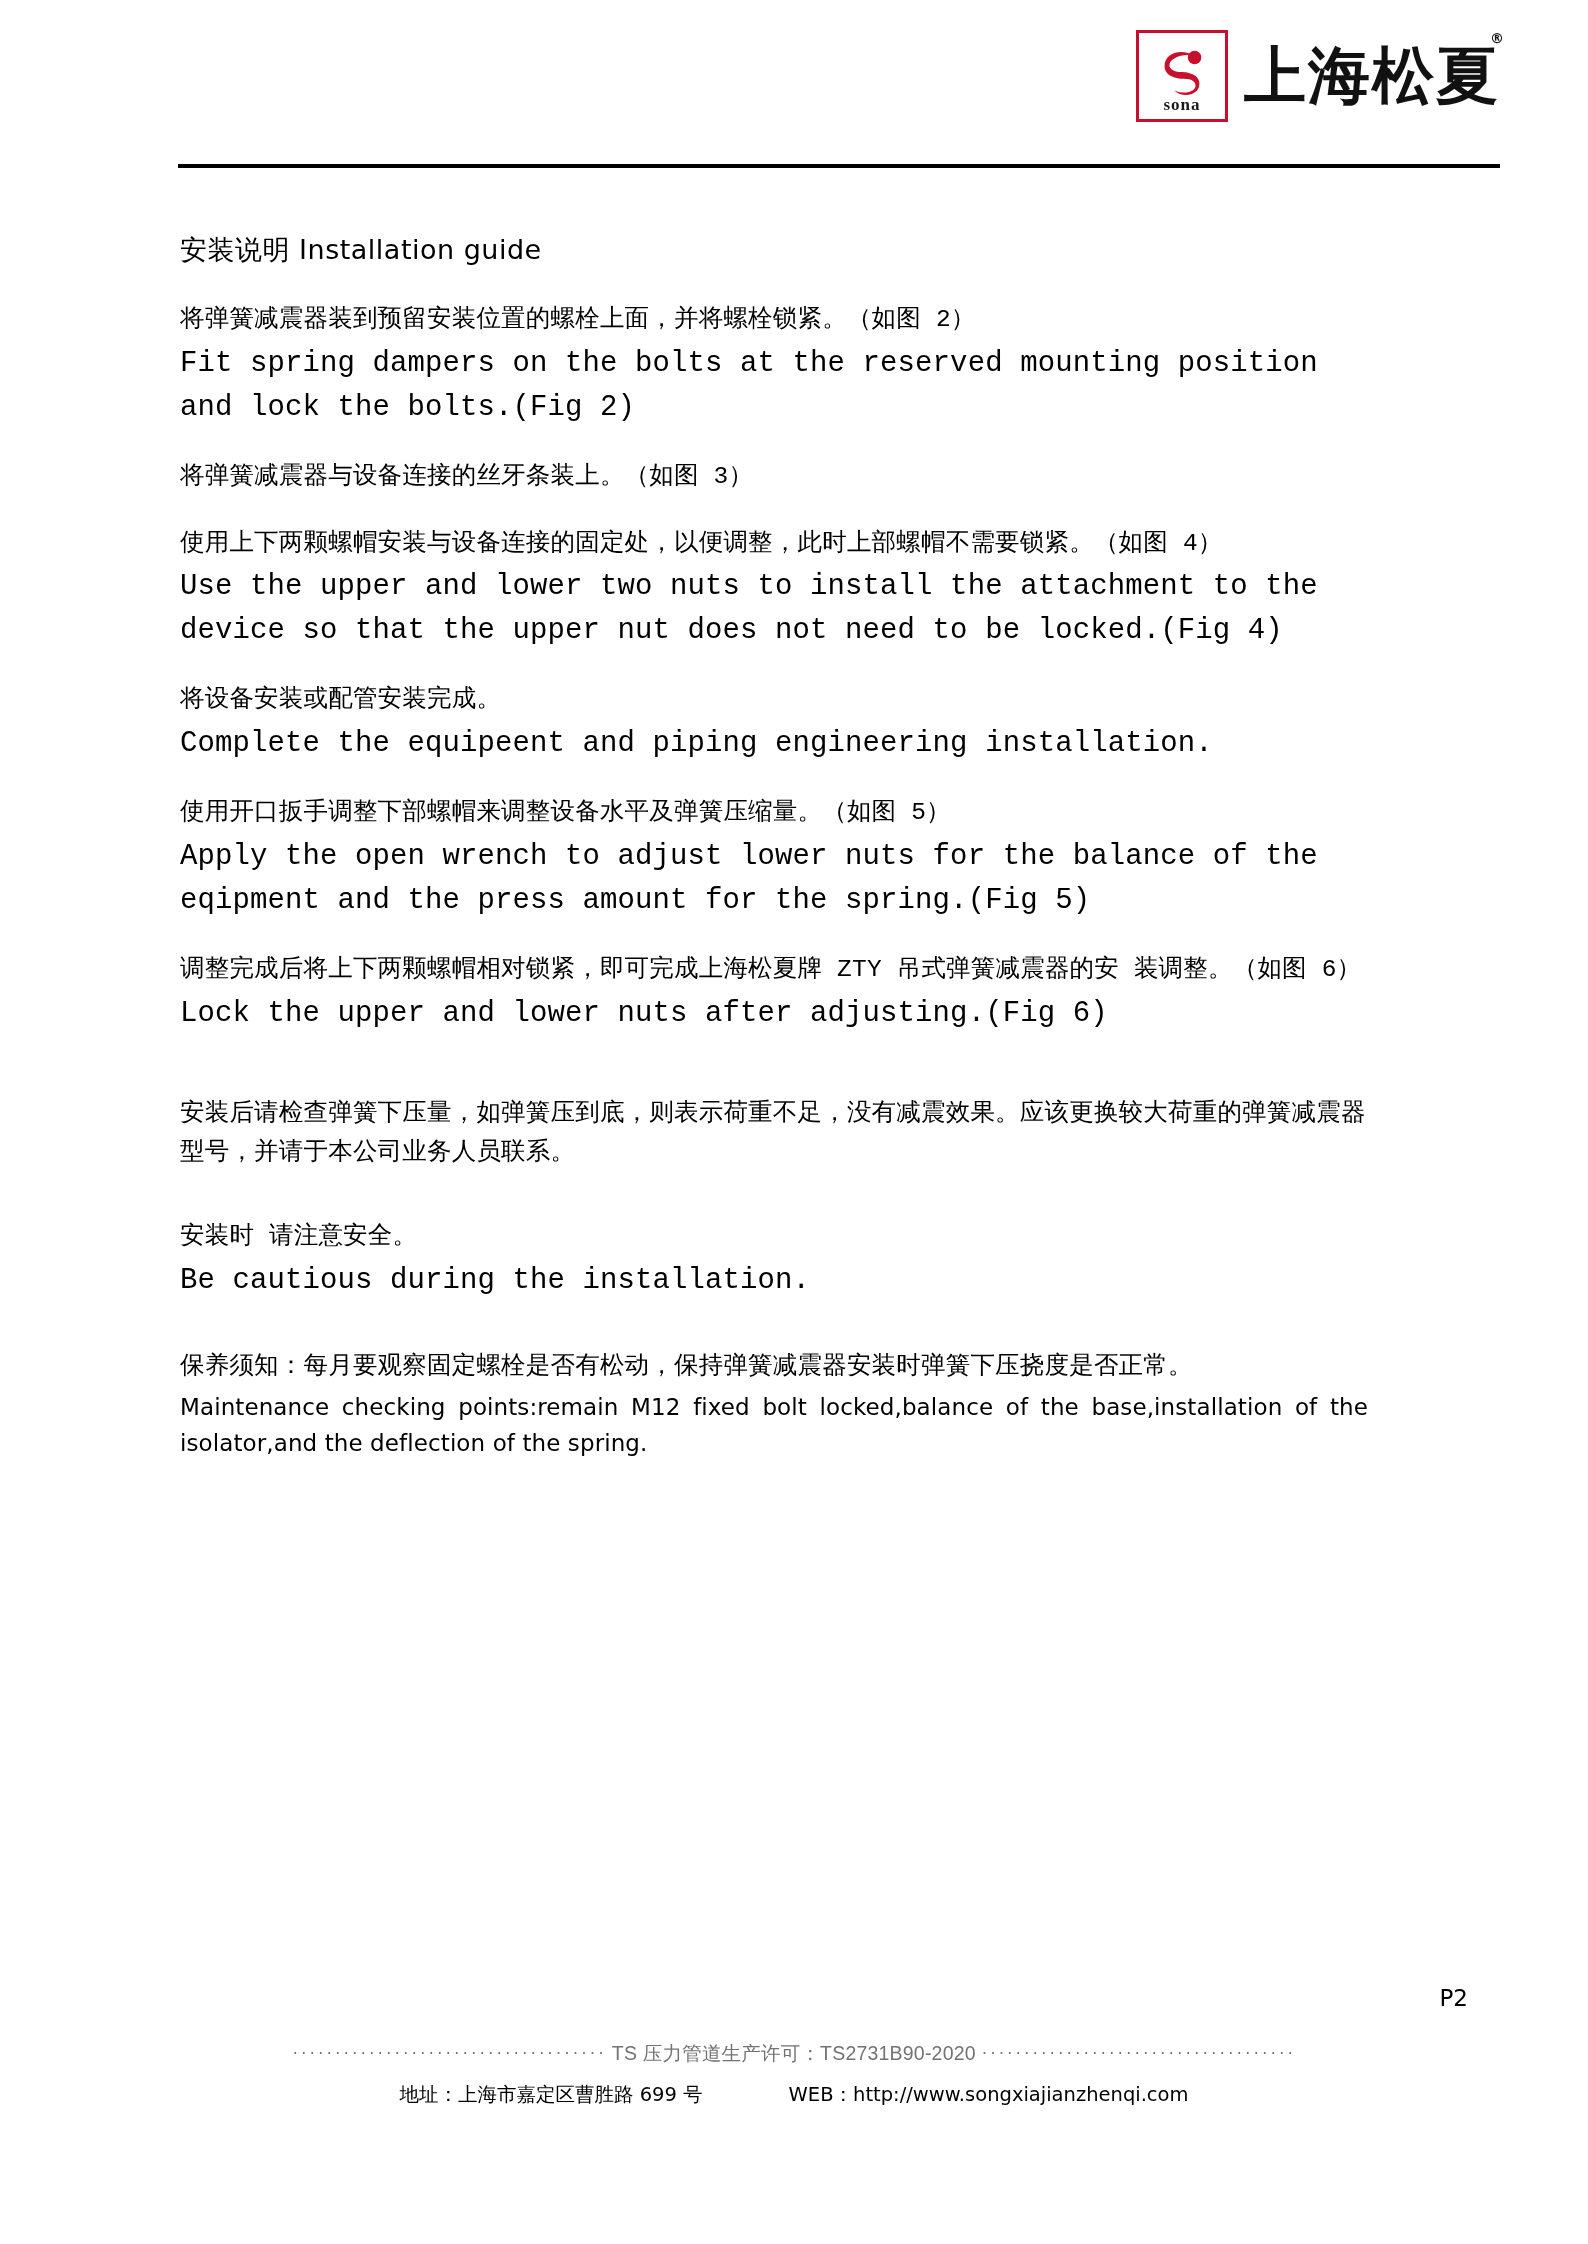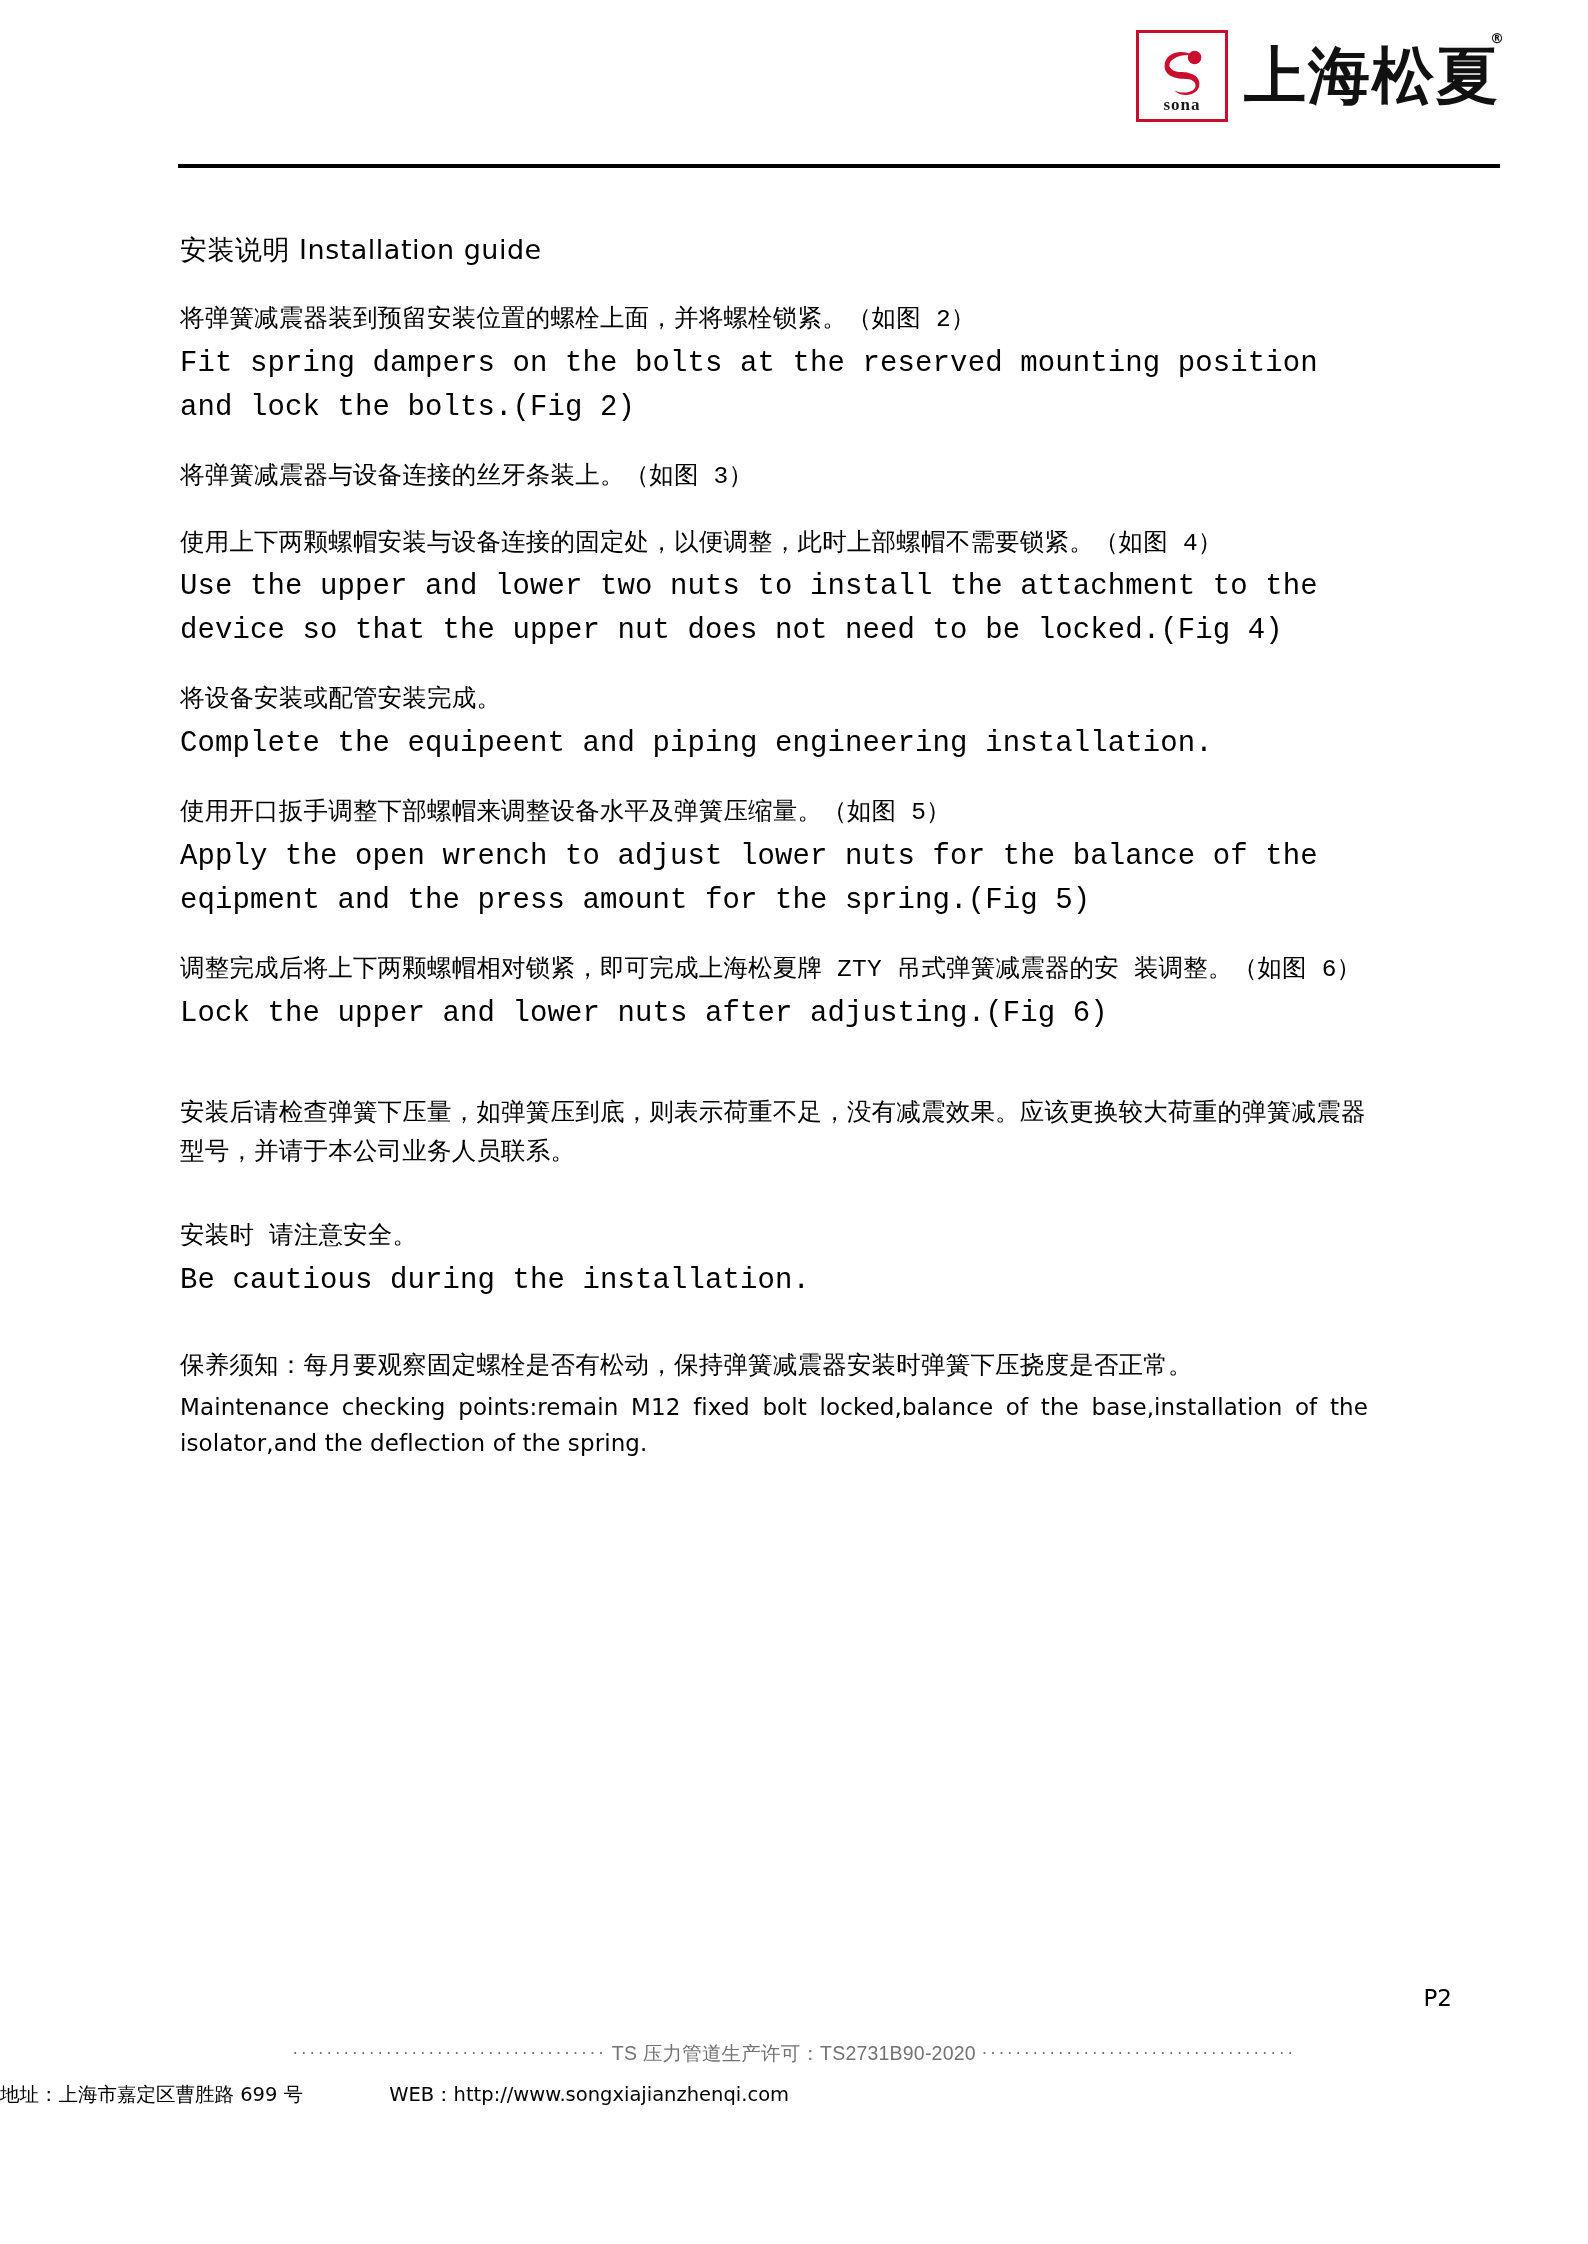--- a/index.html
+++ b/index.html
@@ -130,21 +130,21 @@
   .gap-large {
     margin-bottom: 58px;
   }
   .gap-mid {
     margin-bottom: 44px;
   }
 
   
   .page-num {
     position: absolute;
-    right: 136px;
+    right: 120px;
     top: 1985px;
     font-family: "DejaVu Sans", sans-serif;
     font-size: 23px;
     color: #000;
   }
 
   
   .footer {
     position: absolute;
     left: 0;
@@ -163,20 +163,21 @@
     letter-spacing: 2.5px;
     font-size: 18px;
     vertical-align: 2px;
   }
   .footer-line2 {
     margin-top: 14px;
     font-family: "DejaVu Sans", sans-serif;
     font-size: 19.5px;
     color: #000;
     display: flex;
+    justify-content: center;
     gap: 86px;
     white-space: nowrap;
   }
 </style>
 </head>
 <body>
 
 <div class="page">
 
   <div class="header">

